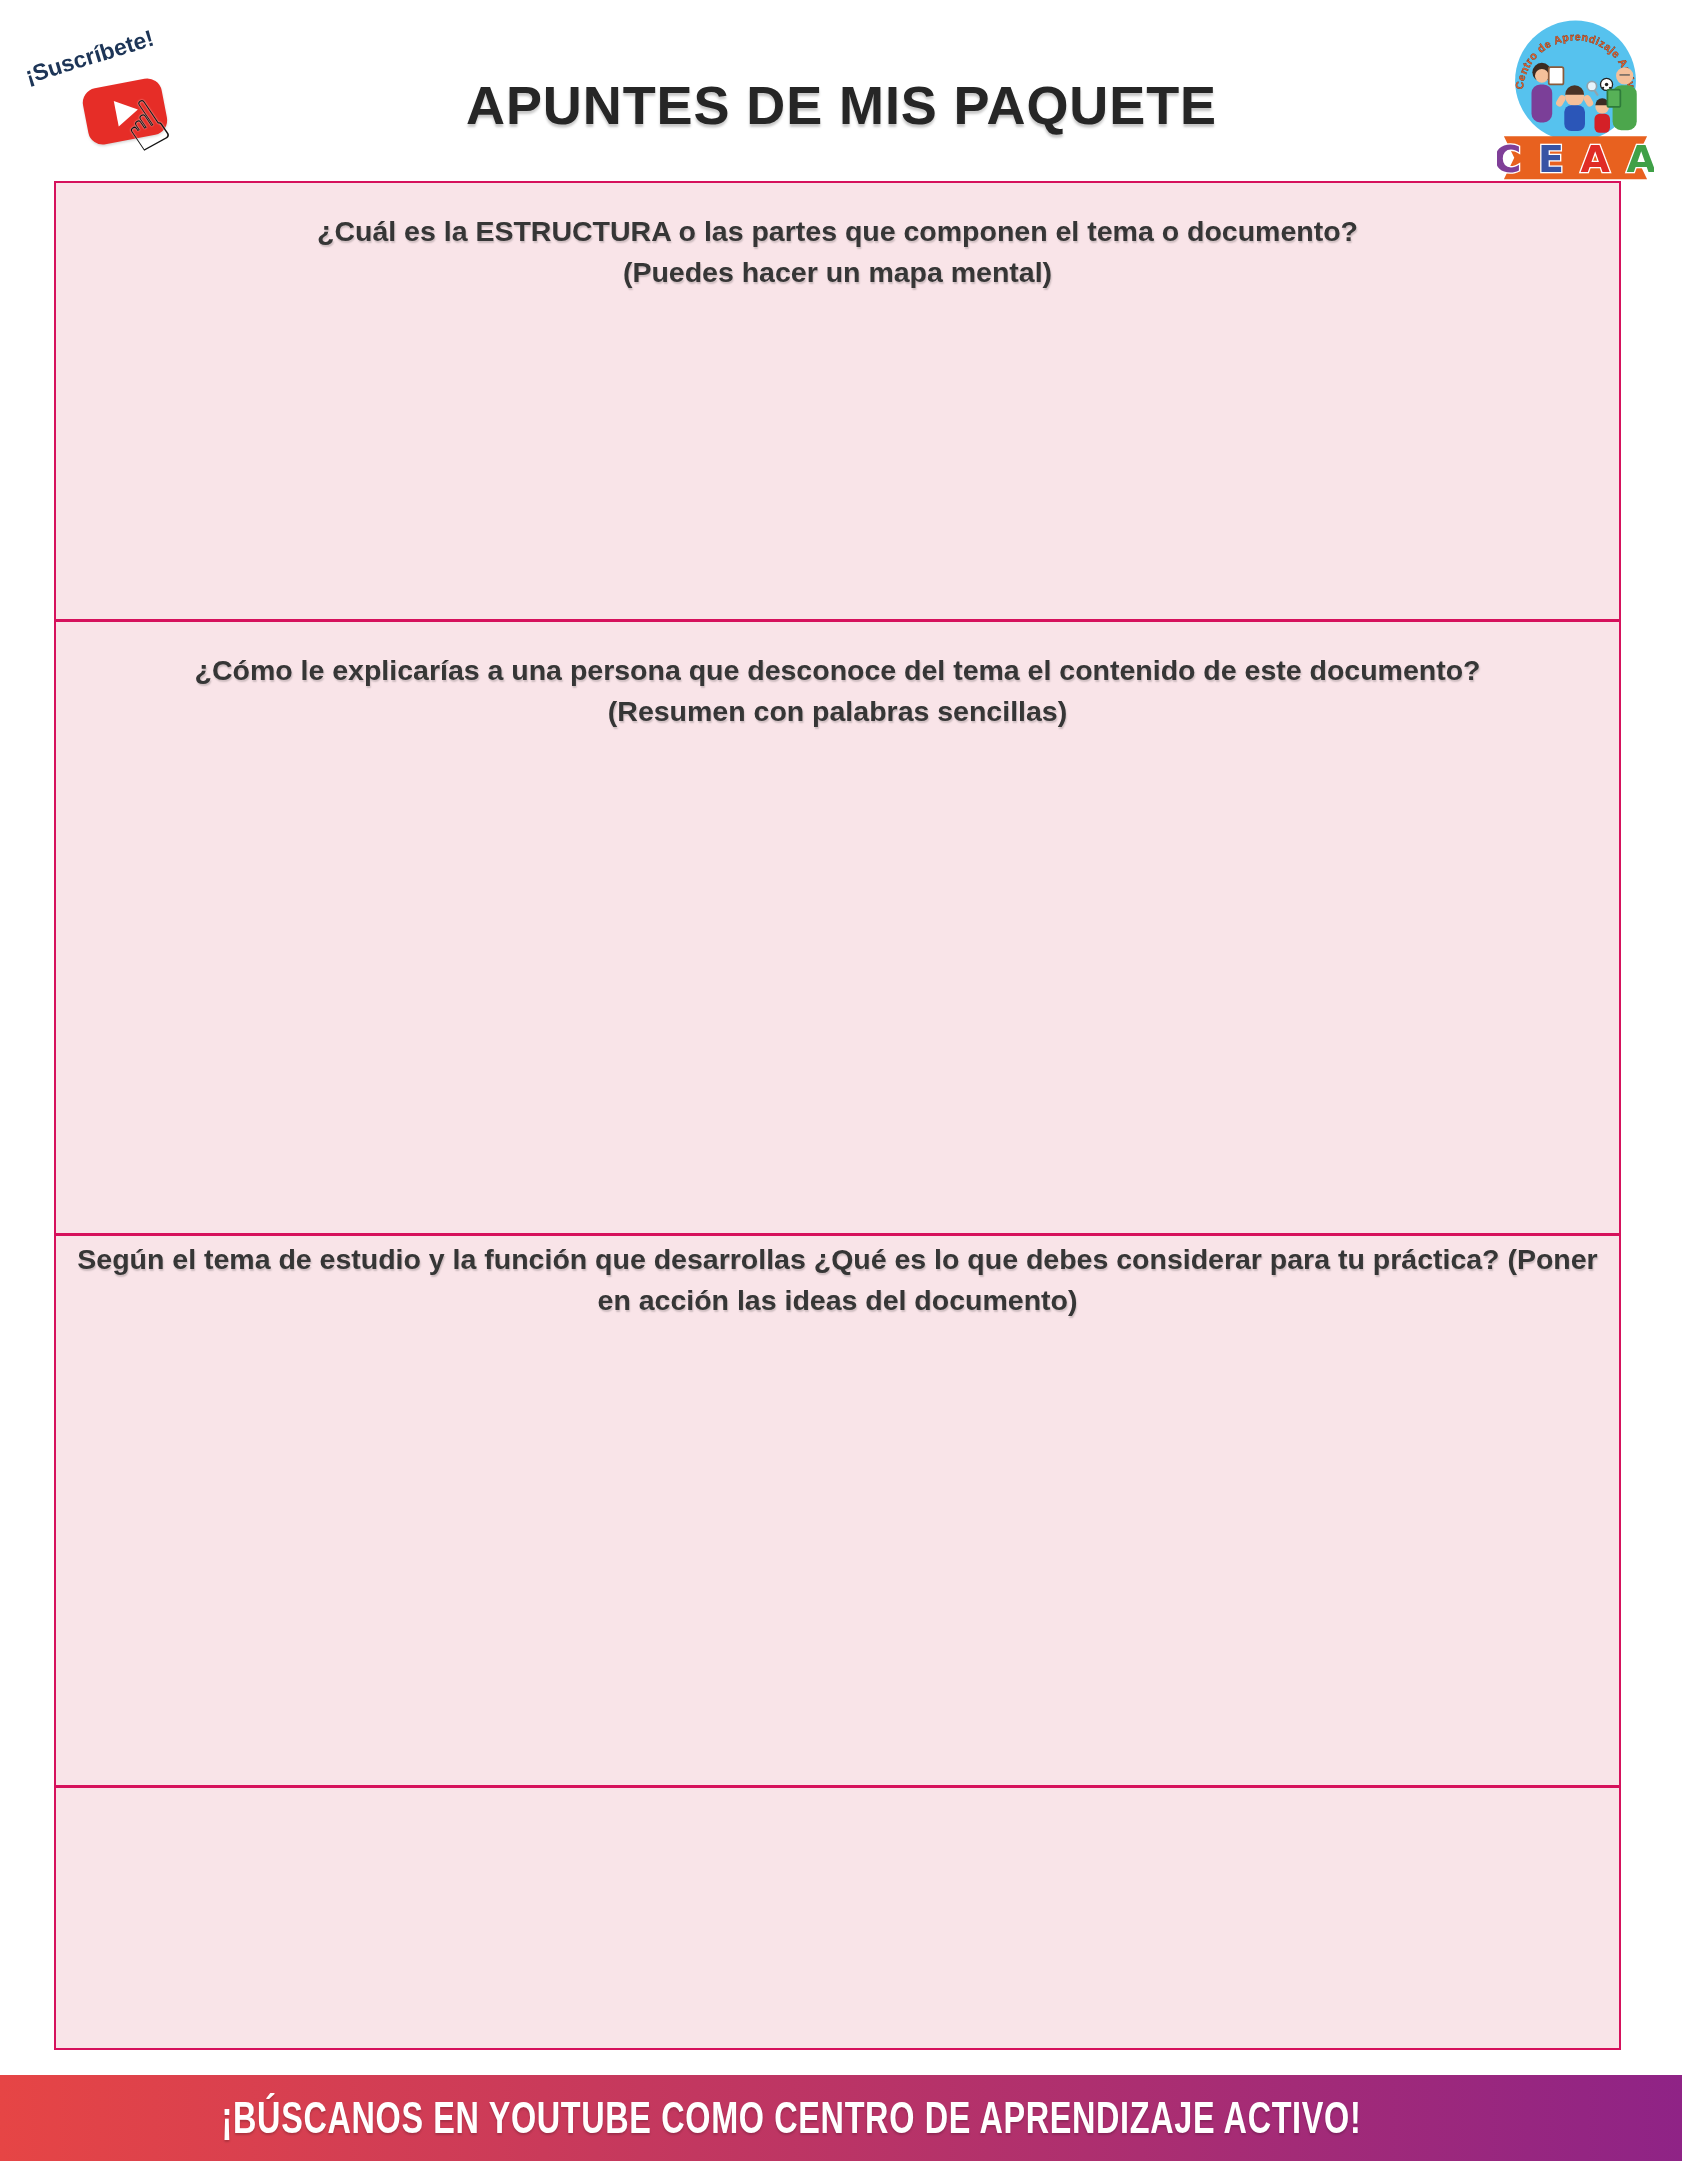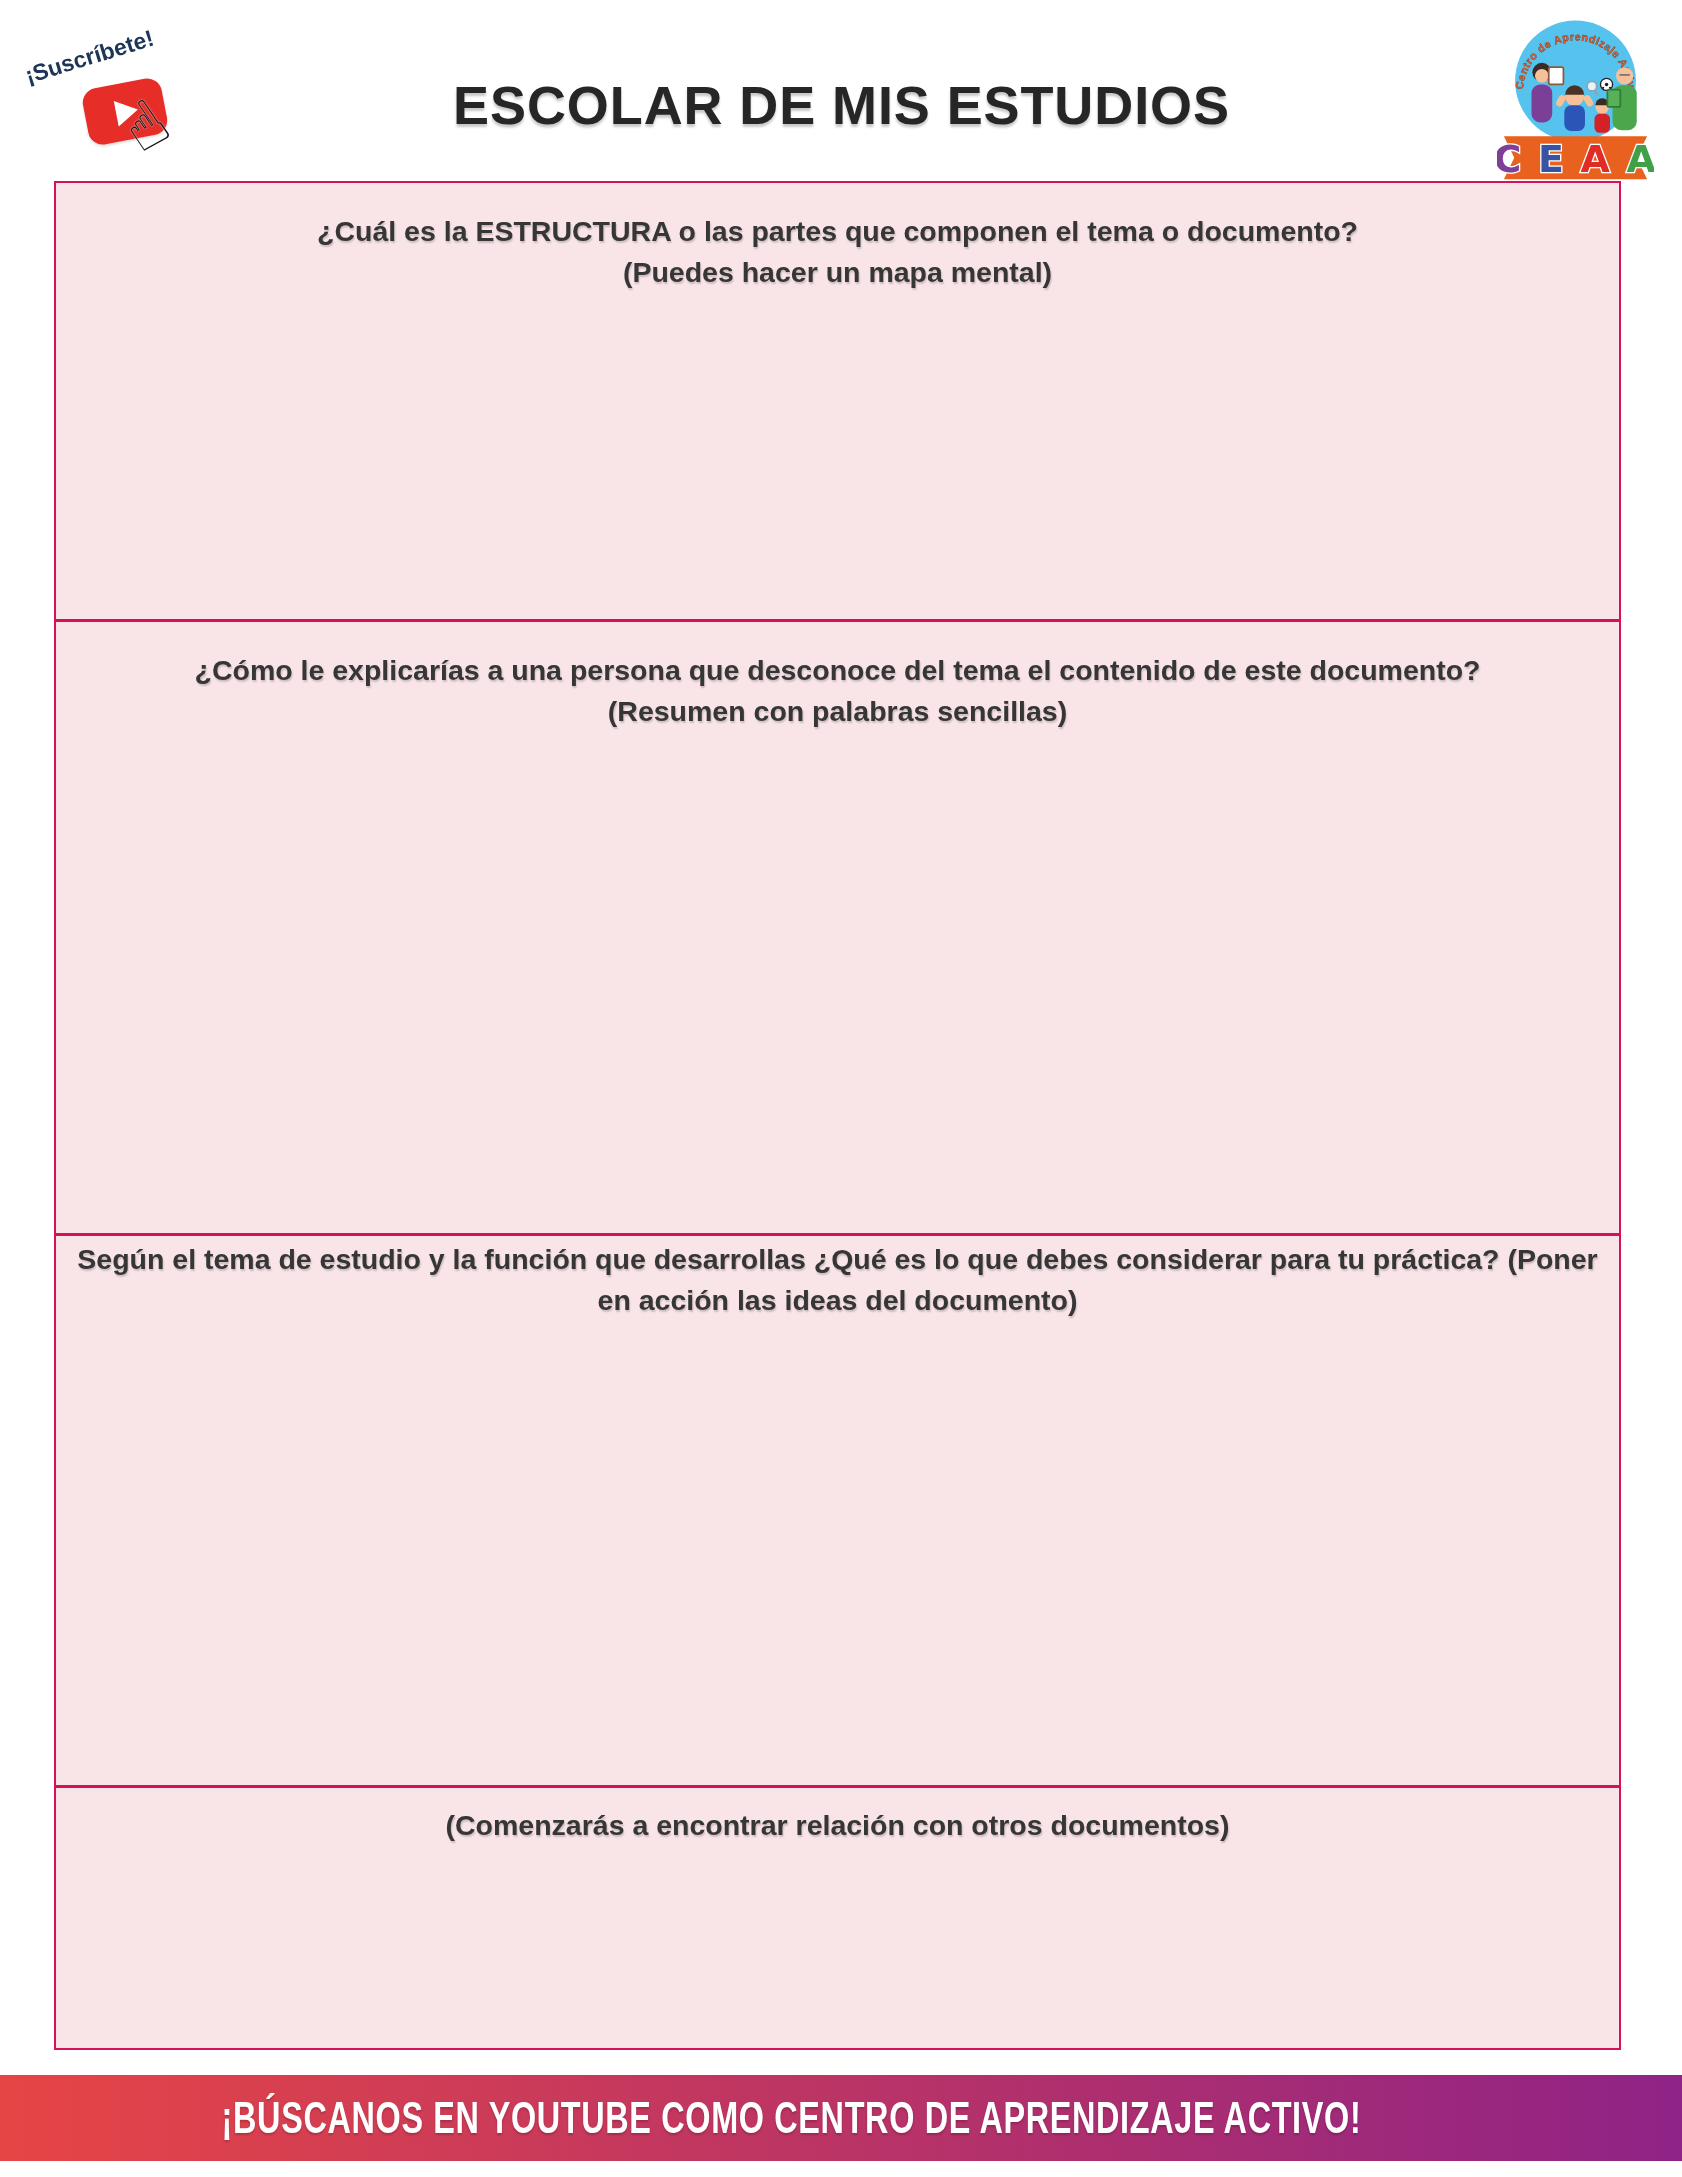--- a/index.html
+++ b/index.html
@@ -166,21 +166,21 @@
 </style>
 </head>
 <body>
 
 <div class="subscribe">
   <div class="subscribe-label">¡Suscríbete!</div>
   <div class="play-button"></div>
   <div class="cursor-hand">☝</div>
 </div>
 
-<div class="page-title">ESCOLAR DE MIS ESTUDIOS</div>
+<div class="page-title">APUNTES DE MIS PAQUETE</div>
 
 <div class="ceaa-logo">
   <svg width="157" height="173" viewBox="0 0 182 200">
 
     <circle cx="91" cy="82" r="70" fill="var(--logo-circle)"></circle>
 
     <defs>
       <path id="arcPath" d="M 30,96 A 61,61 0 1 1 152,96" fill="none"></path>
     </defs>
     <text font-family="Liberation Sans, sans-serif" font-size="12.5" font-weight="bold" fill="var(--logo-arc-text)" stroke="#7a2f10" stroke-width="0.4" letter-spacing="0.6">
@@ -239,20 +239,19 @@
     <div class="question">¿Cómo le explicarías a una persona que desconoce del tema el contenido de este documento?</div>
     <div class="hint">(Resumen con palabras sencillas)</div>
   </div>
 
   <div class="section sec-3">
     <div class="question">Según el tema de estudio y la función que desarrollas ¿Qué es lo que debes considerar para tu práctica? (Poner en acción las ideas del documento)</div>
     <div class="hint"></div>
   </div>
 
   <div class="section sec-4">
-    <div class="hint">(Comenzarás a encontrar relación con otros documentos)</div>
   </div>
 </div>
 
 <div class="footer-banner">
   <span>¡BÚSCANOS EN YOUTUBE COMO CENTRO DE APRENDIZAJE ACTIVO!</span>
 </div>
 
 
 </body></html>

